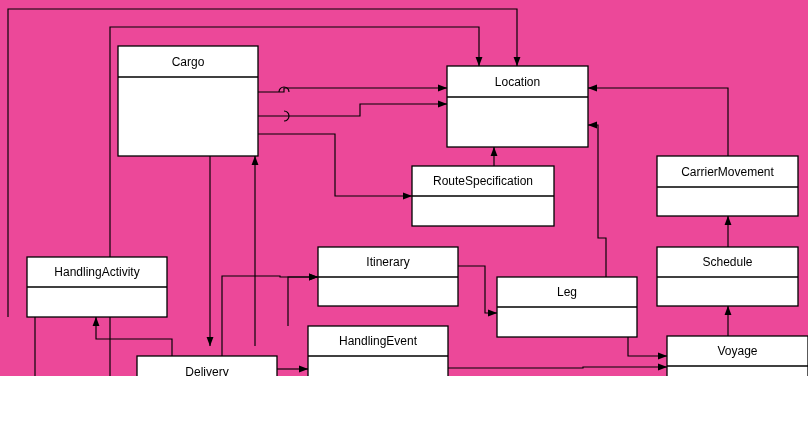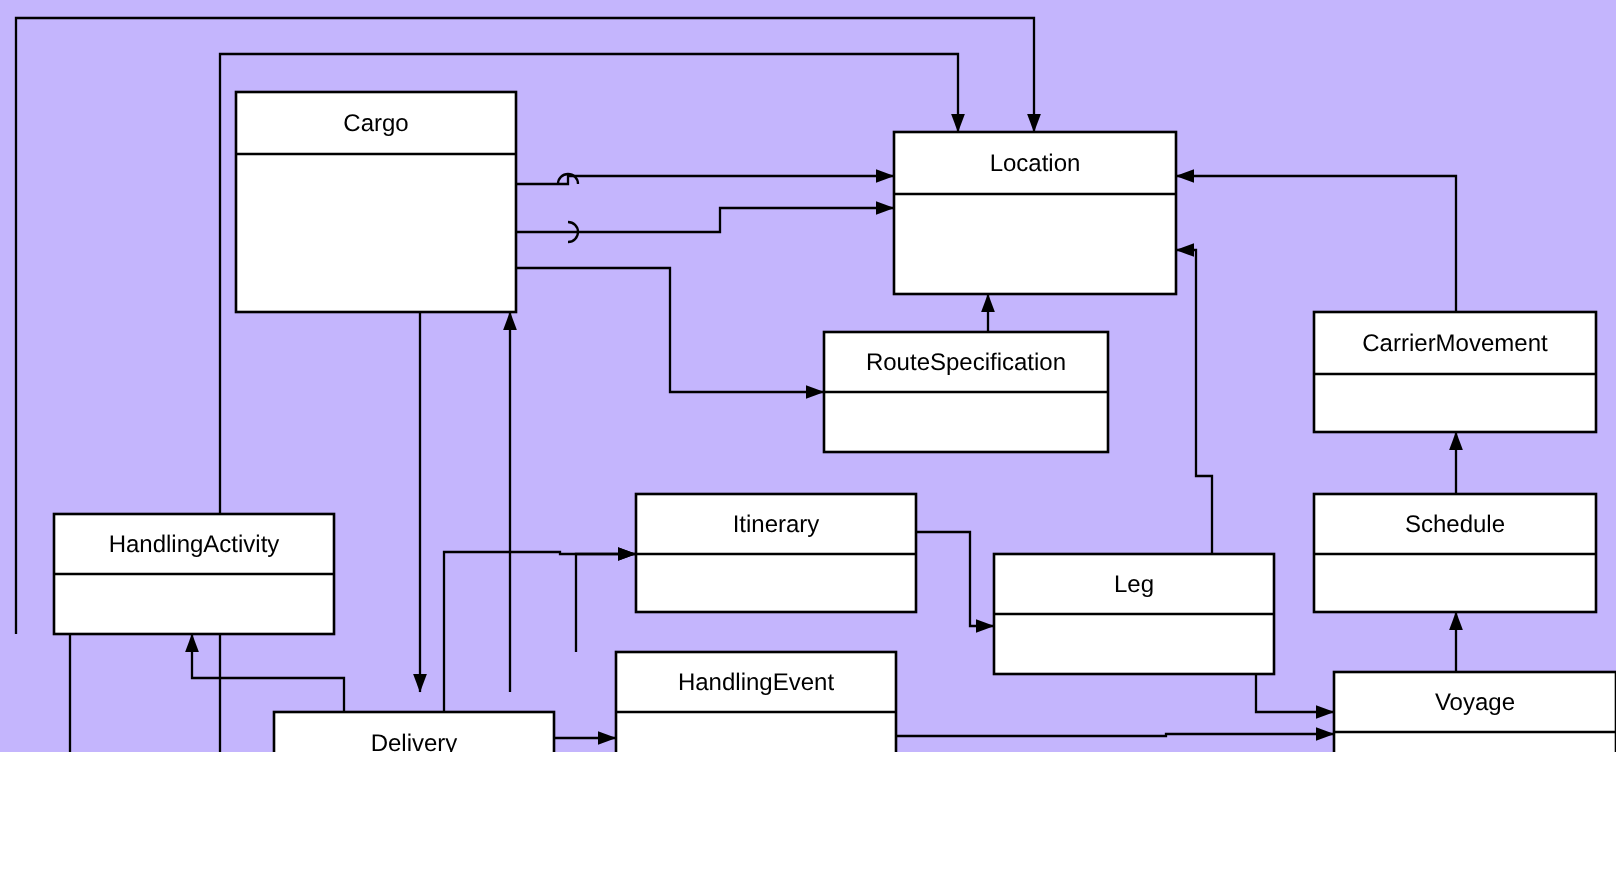--- a/index.html
+++ b/index.html
@@ -4,21 +4,21 @@
 <style>
   html, body {
     margin: 0;
     padding: 0;
     background: #ffffff;
   }
   #diagram-root {
     position: relative;
     width: 808px;
     height: 376px;
-    background: #c4b5fd;
+    background: #ec4899;
     font-family: "Liberation Sans", sans-serif;
     overflow: hidden;
   }
   svg.canvas {
     position: absolute;
     top: 0;
     left: 0;
     width: 808px;
     height: 436px;
     display: block;

